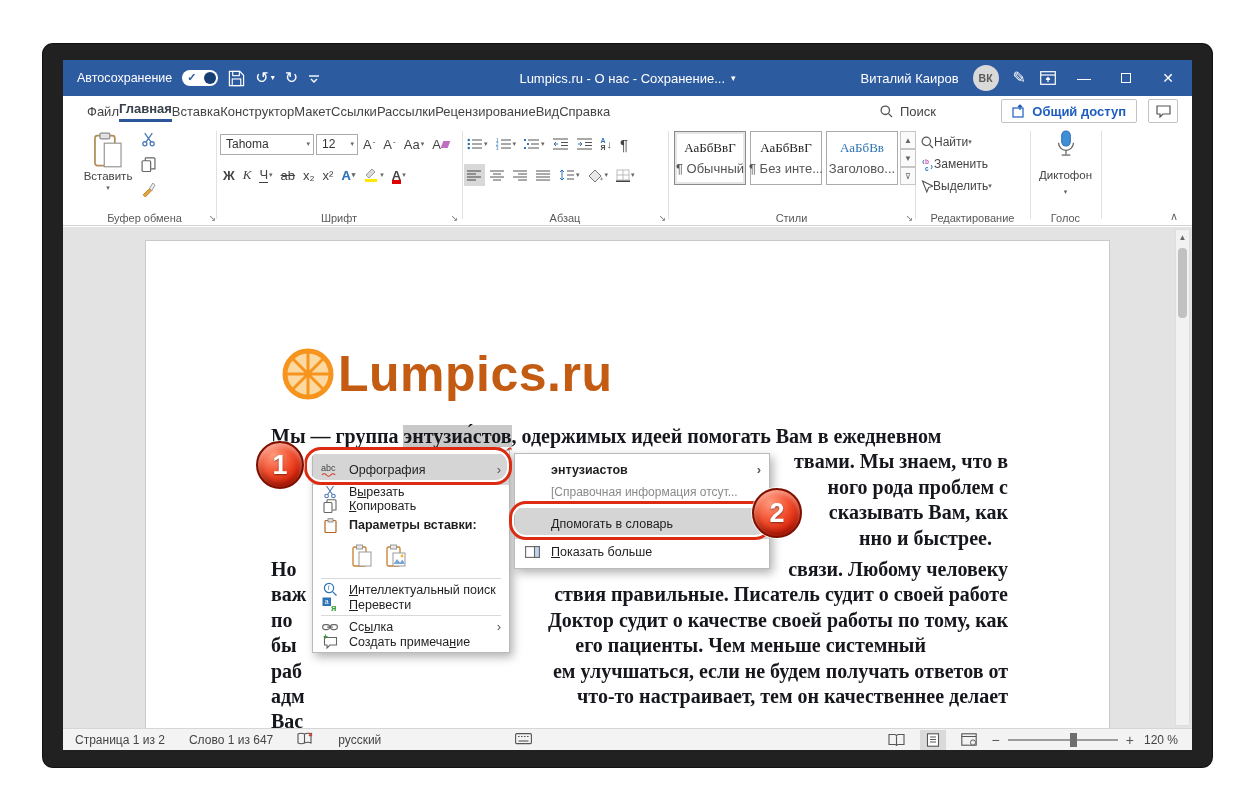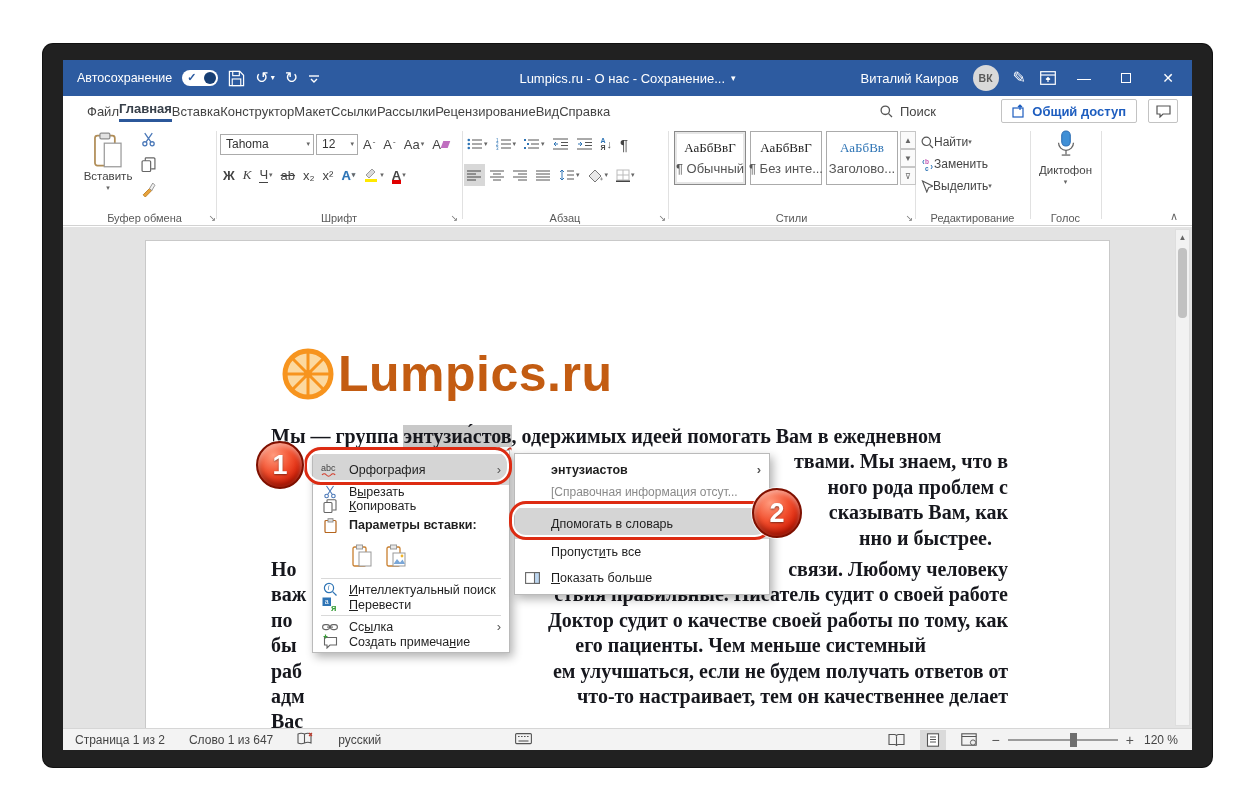--- a/index.html
+++ b/index.html
@@ -456,21 +456,21 @@
         <svg width="12" height="13" viewBox="0 0 12 13">
               <path d="M1.5 1 L5.8 12 L7.6 7.6 L12 6.2 Z" fill="#fff" stroke="#555" stroke-width="1.1"></path>
             </svg>
         <span>Выделить</span>
             <span class="drop" style="font-size:7px;color:#666">▾</span>
       </div>
       <span class="glabel">Редактирование</span>
     </div>
 
     <div class="rg" style="left:969px;width:67px">
-      <div style="position:absolute;left:0;right:0;top:4px;display:flex;flex-direction:column;align-items:center;gap:2px;color:#444;font-size:11.5px;cursor:pointer">
+      <div style="position:absolute;left:0;right:0;top:4px;display:flex;flex-direction:column;align-items:center;gap:7px;color:#444;font-size:11.5px;cursor:pointer">
         <svg width="24" height="32" viewBox="0 0 22 30">
               <rect x="7" y="1" width="8" height="14" rx="4" fill="#3f8fd6" stroke="#2b6db3"></rect>
               <path d="M4 12 a7 7 0 0 0 14 0" fill="none" stroke="#666" stroke-width="1.2"></path>
               <line x1="11" y1="19" x2="11" y2="23" stroke="#666" stroke-width="1.2"></line>
               <line x1="7" y1="23.5" x2="15" y2="23.5" stroke="#666" stroke-width="1.2"></line>
             </svg>
         <span>Диктофон</span>
         <span style="font-size:7px;color:#666">▾</span>
       </div>
       <span class="glabel">Голос</span>
@@ -650,24 +650,20 @@
     <div class="mi gray-item" style="height:19px;font-size:12px">
       <span class="mi-ic"></span>
       <span>[Справочная информация отсут...</span>
     </div>
     <div class="msep"></div>
     <div class="mi hl" style="height:31px">
       <span class="mi-ic"></span>
       <span><span class="key">Д</span><span>помогать в словарь</span></span>
     </div>
     <div class="mi" style="height:26px">
-      <span class="mi-ic"></span>
-      <span><span>Пропуст</span><span class="key">и</span><span>ть все</span></span>
-    </div>
-    <div class="mi" style="height:26px">
       <span class="mi-ic">
             <svg width="15" height="12" viewBox="0 0 15 12">
               <rect x="0.6" y="0.6" width="13.8" height="10.8" fill="none" stroke="#666" stroke-width="1.1"></rect>
               <rect x="9.5" y="0.6" width="4.9" height="10.8" fill="#bcd6f0" stroke="#666" stroke-width="1.1"></rect>
             </svg>
           </span>
       <span><span class="key">П</span><span>оказать больше</span></span>
     </div>
   </div>
 

